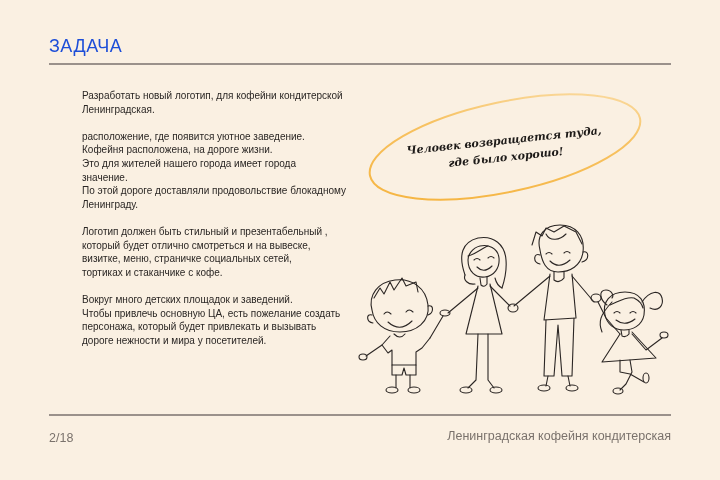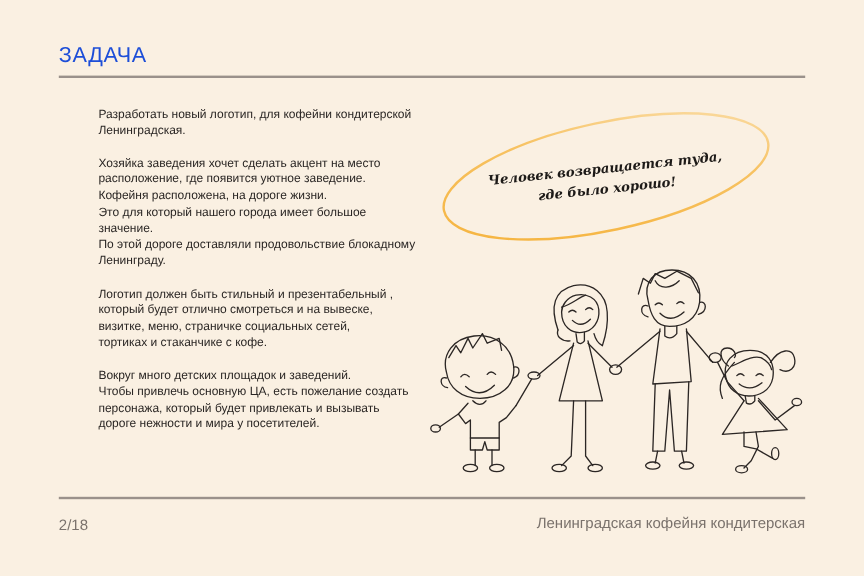--- a/index.html
+++ b/index.html
@@ -56,24 +56,23 @@
 
 <div class="title">ЗАДАЧА</div>
 <div class="rule-top"></div>
 
 <div class="body-text">
   <p>
     <span>Разработать новый логотип, для кофейни кондитерской</span>
     <span>Ленинградская.</span>
   </p>
   <p>
-    <span>Хозяйка заведения хочет сделать акцент на место</span>
     <span>расположение, где появится уютное заведение.</span>
     <span>Кофейня расположена, на дороге жизни.</span>
-    <span>Это для который нашего города имеет большое</span>
+    <span>Это для жителей нашего города имеет города</span>
     <span>значение.</span>
     <span>По этой дороге доставляли продовольствие блокадному</span>
     <span>Ленинграду.</span>
   </p>
   <p>
     <span>Логотип должен быть стильный и презентабельный ,</span>
     <span>который будет отлично смотреться и на вывеске,</span>
     <span>визитке, меню, страничке социальных сетей,</span>
     <span>тортиках и стаканчике с кофе.</span>
   </p>

